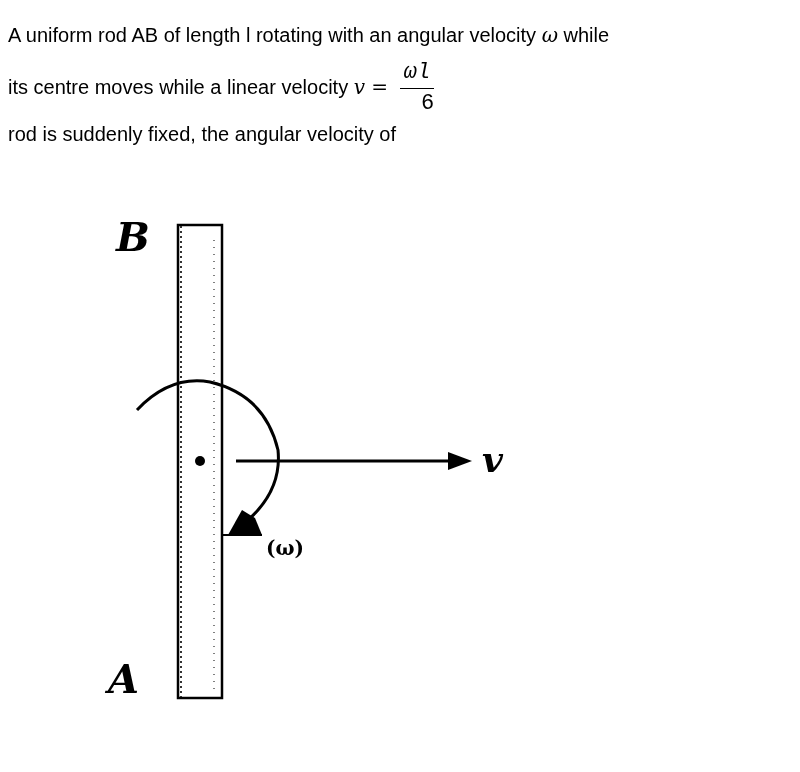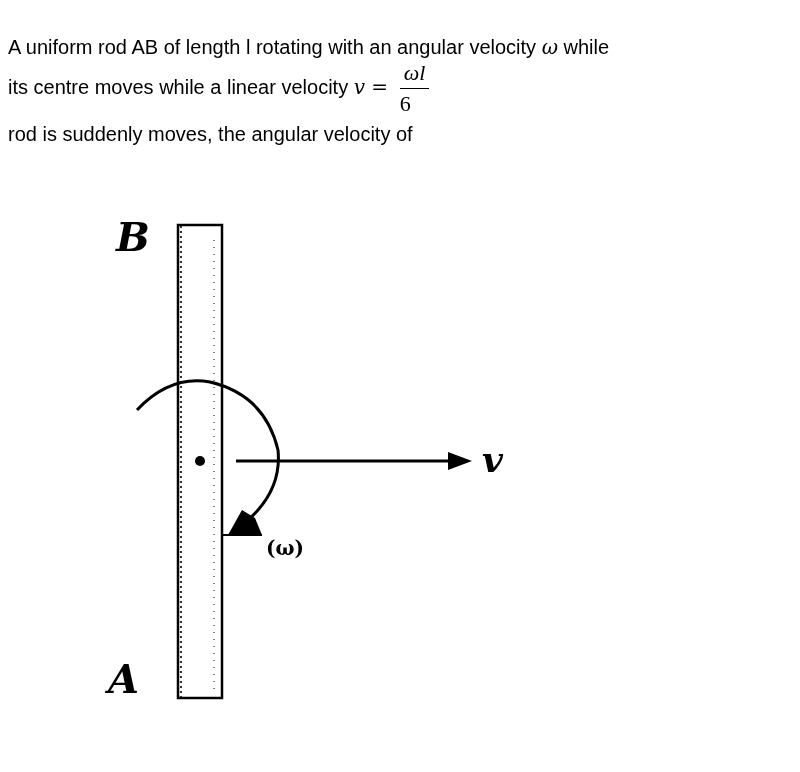--- a/index.html
+++ b/index.html
@@ -1,44 +1,44 @@
 <!DOCTYPE html>
 <html><head>
 <meta charset="utf-8">
 <style>
   html, body { margin:0; padding:0; background:#ffffff; }
   body { width:800px; height:772px; position:relative; overflow:hidden; font-family:"Liberation Sans", sans-serif; color:#000; }
   .question { position:absolute; left:8px; top:8px; width:790px; font-size:20px; line-height:47px; }
   .line { position:absolute; left:0; white-space:nowrap; }
   .math { font-family:"DejaVu Serif", serif; font-style:italic; }
-  .frac { display:inline-block; vertical-align:middle; text-align:left; font-family:Liberation Serif, serif; margin:0 6px; }
+  .frac { display:inline-block; vertical-align:middle; text-align:right; font-family:Liberation Mono, monospace; margin:0 6px; }
   .frac .num { display:block; font-style:italic; font-size:22px; line-height:30px; border-bottom:1.5px solid #000; padding:0 4px; }
   .frac .den { display:block; font-size:22px; line-height:30px; }
   .diagram { position:absolute; left:0; top:0; width:800px; height:772px; }
   .lbl { position:absolute; font-family:"DejaVu Serif", serif; font-style:italic; font-weight:bold; }
 </style>
 </head>
 <body>
 
 <div class="question">
-  <div class="line" style="top:16px;">
+  <div class="line" style="top:4px;">
     <span>A uniform rod AB of length l rotating with an angular velocity</span>
     <span class="math">ω</span>
     <span>while</span>
   </div>
   <div class="line" style="top:50px;">
     <span>its centre moves while a linear velocity</span>
     <span class="math">v =</span>
     <span class="frac">
       <span class="num">ωl</span>
       <span class="den">6</span>
     </span>
   </div>
   <div class="line" style="top:103px;">
-    <span>rod is suddenly moves, the angular velocity of</span>
+    <span>rod is suddenly fixed, the angular velocity of</span>
   </div>
 </div>
 
 <div class="diagram">
   <svg width="800" height="772" viewBox="0 0 800 772">
 
     <rect x="178" y="225" width="44" height="473" fill="#fff" stroke="#000" stroke-width="2.5"></rect>
     <line x1="181" y1="226" x2="181" y2="697" stroke="#333" stroke-width="2" stroke-dasharray="2,3"></line>
     <line x1="214" y1="240" x2="214" y2="690" stroke="#555" stroke-width="1.5" stroke-dasharray="1,6"></line>
 

